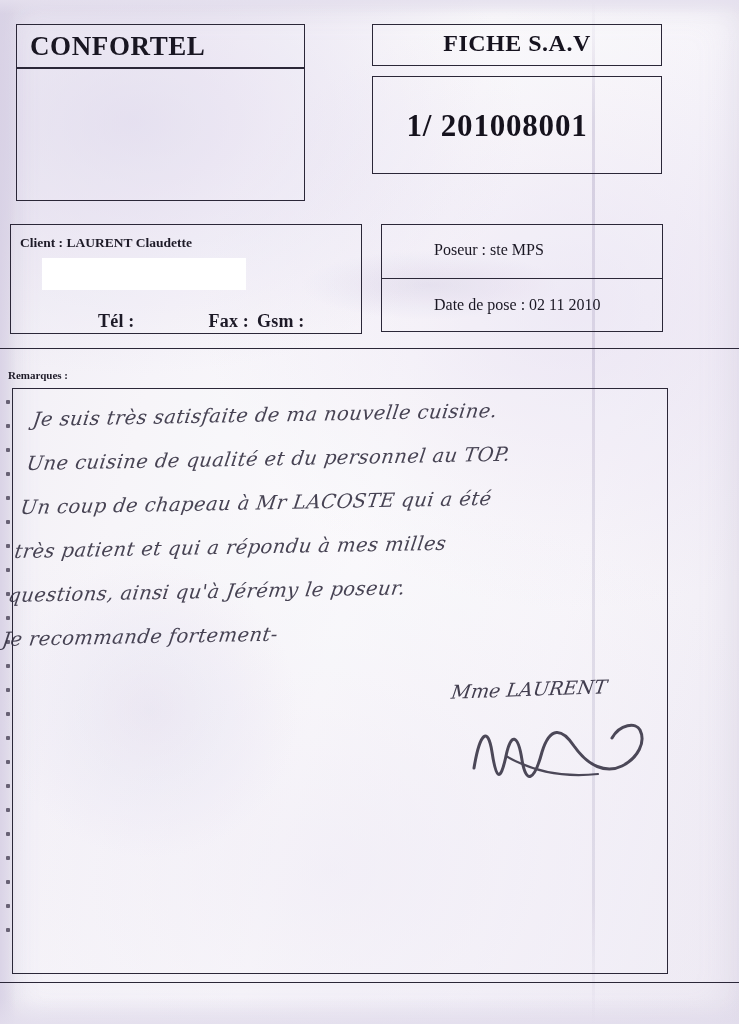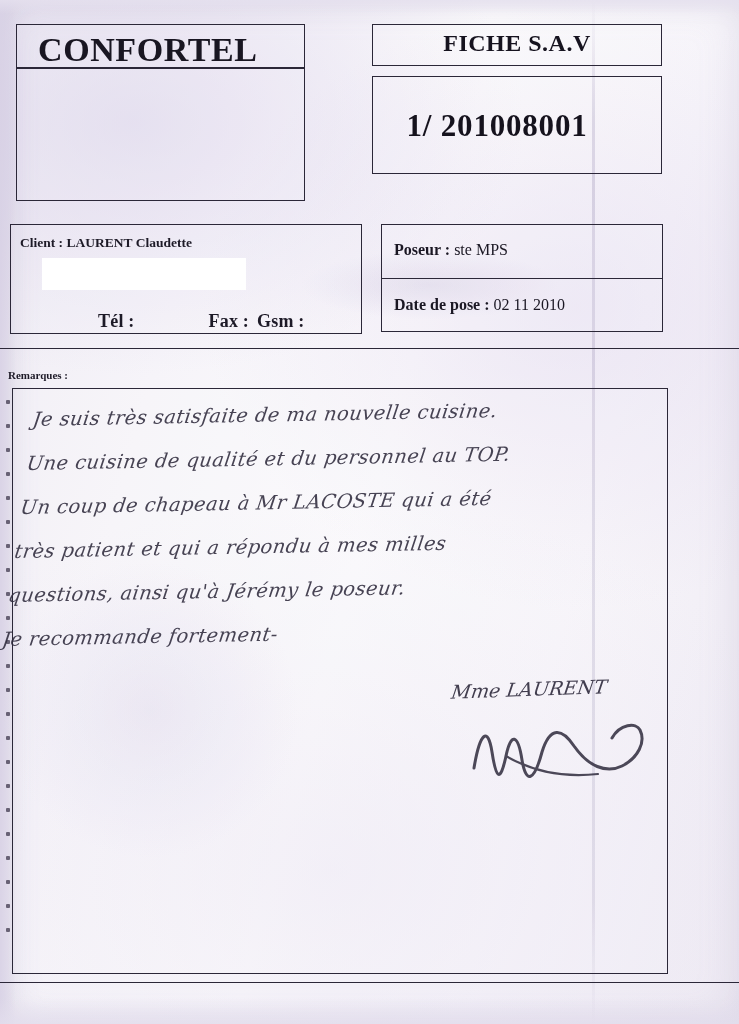--- a/index.html
+++ b/index.html
@@ -67,24 +67,23 @@
     background: rgba(255,255,255,0.10);
   }
 
   
   #company-box { left: 16px;  top: 24px;  width: 289px; height: 44px; }
   #company-name {
     position: absolute;
     left: 30px; top: 31px;
     font-family: "Liberation Serif", serif;
     font-weight: bold;
-    font-size: 34px;
+    font-size: 27px;
     letter-spacing: .6px;
     color: #191622;
-    margin-left: 8px;
   }
 
   #address-box { left: 16px; top: 68px; width: 289px; height: 133px; }
   #address-lines {
     position: absolute;
     left: 24px; top: 76px;
     width: 270px;
     font-family: "Liberation Serif", serif;
     font-size: 11.5px;
     line-height: 14.6px;
@@ -151,21 +150,21 @@
     left: 381px; top: 278px; width: 282px; height: 0;
     border-top: 1.6px solid #2b2738;
   }
   #poseur-line {
     position: absolute;
     left: 394px; top: 241px;
     font-family: "Liberation Serif", serif;
     font-size: 16px;
     color: #1a1723;
   }
-  #poseur-line b, #date-line b { font-weight: bold; }
+  #poseur-line b, #date-line b { font-weight: normal; margin-left: 40px; }
   #date-line {
     position: absolute;
     left: 394px; top: 296px;
     font-family: "Liberation Serif", serif;
     font-size: 16px;
     color: #1a1723;
   }
 
   
   #remarks-label {

